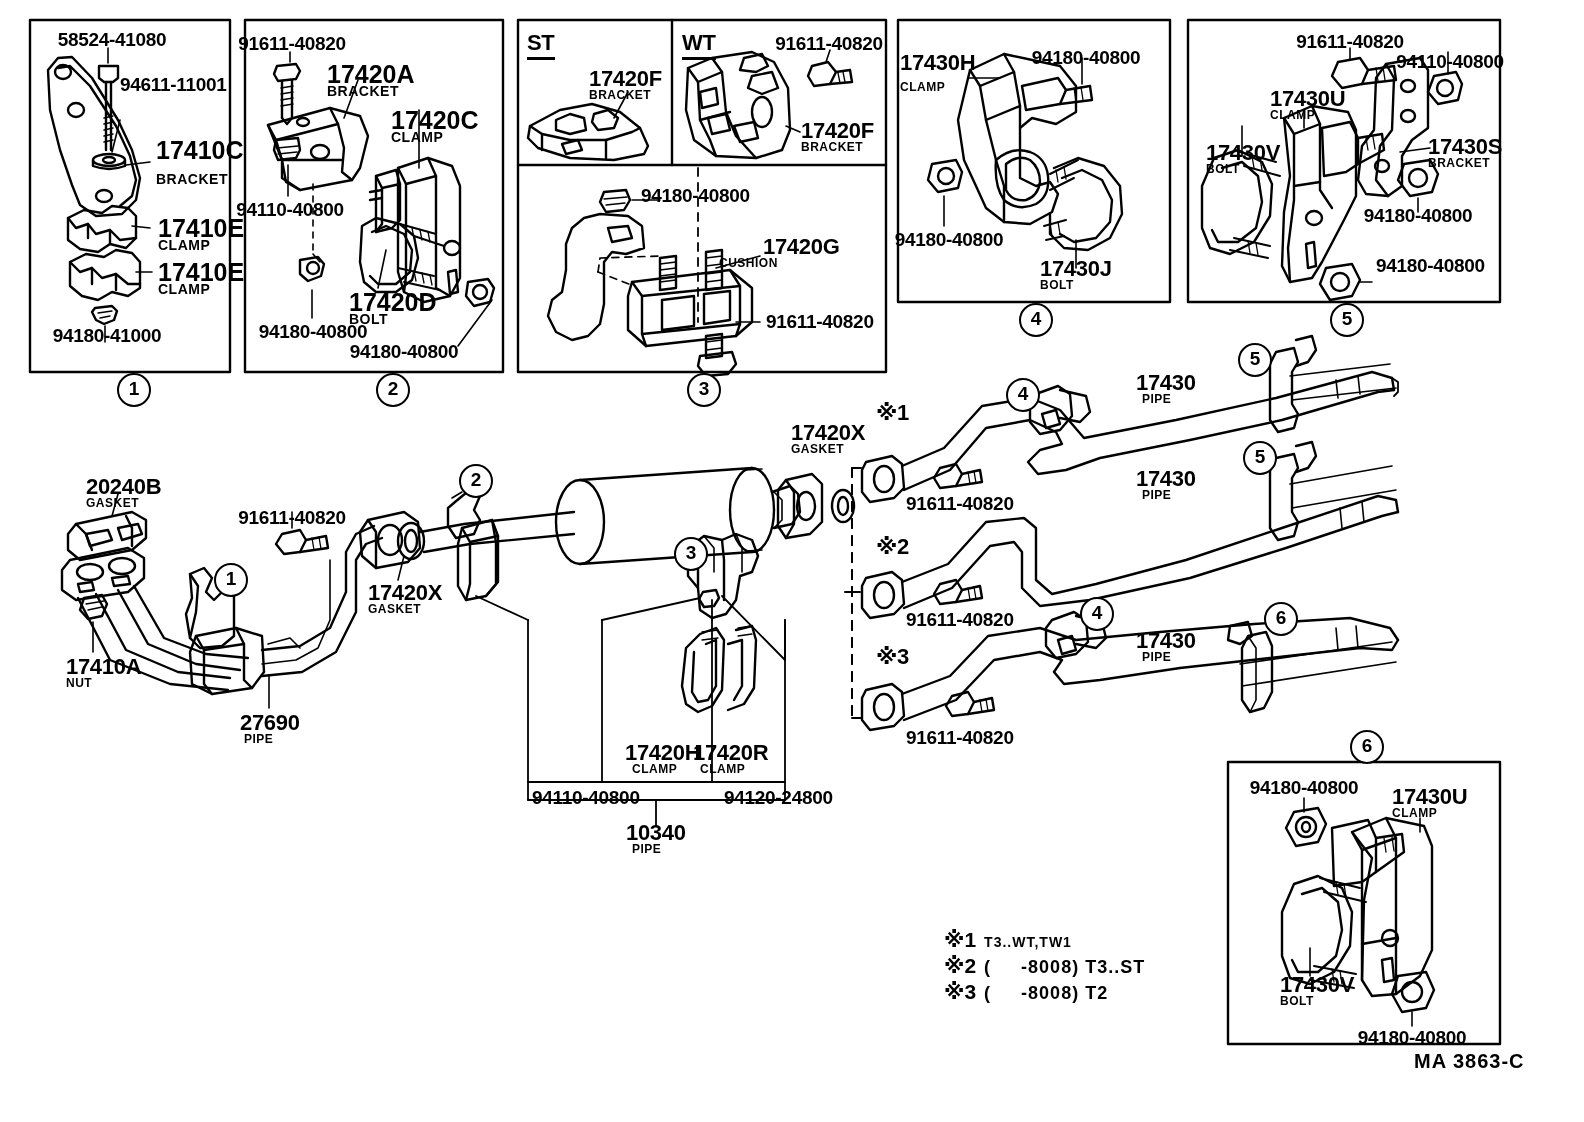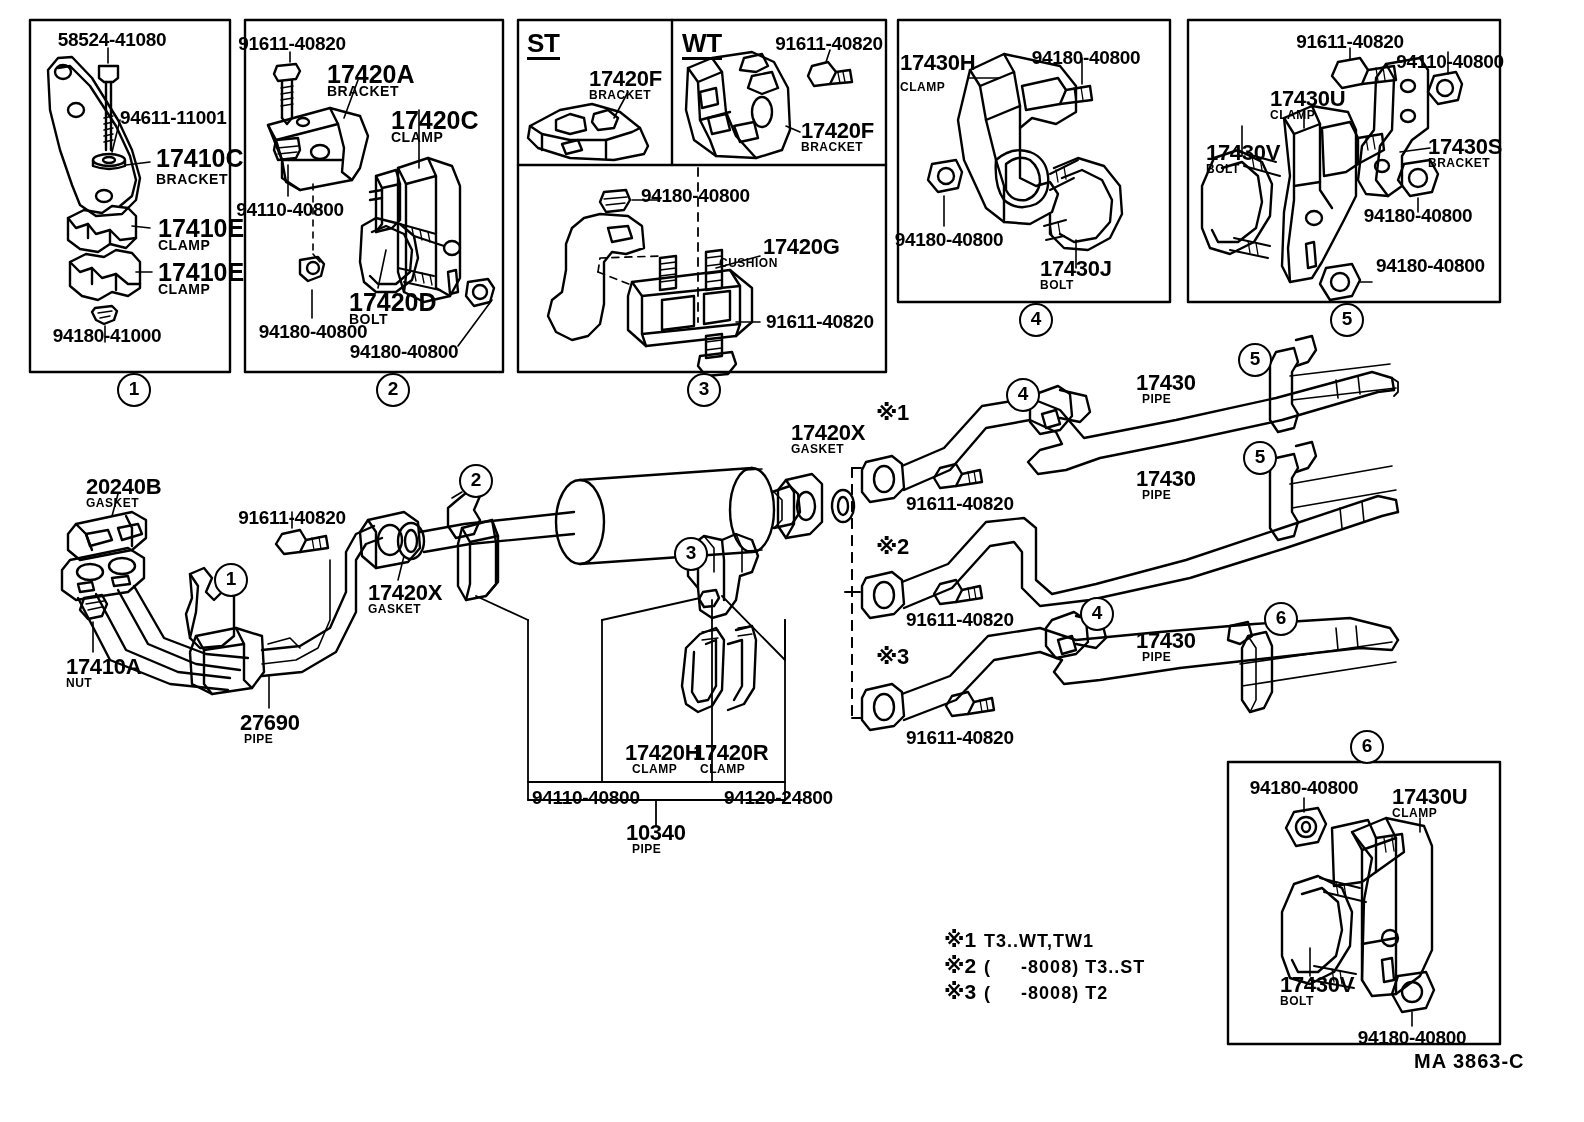--- a/index.html
+++ b/index.html
@@ -6,21 +6,21 @@
   body{width:1584px;height:1122px;position:relative;overflow:hidden;
        font-family:"Liberation Sans","DejaVu Sans",sans-serif;color:#000;}
   #stage{position:absolute;left:0;top:0;width:1584px;height:1122px;}
   svg{position:absolute;left:0;top:0;width:1584px;height:1122px;}
   .lbl{position:absolute;white-space:nowrap;font-weight:bold;letter-spacing:-0.3px;}
   .pn{font-size:19px;line-height:19px;}
   .big{font-size:25px;line-height:25px;letter-spacing:0px;}
   .big-md{font-size:22px;line-height:22px;}
   .sub{font-size:14px;line-height:14px;letter-spacing:0.5px;font-weight:bold;}
   .sub-sm{font-size:12px;line-height:12px;letter-spacing:0.5px;font-weight:bold;}
-  .stw{font-size:26px;line-height:22px;font-weight:bold;}
+  .stw{font-size:22px;line-height:22px;font-weight:bold;}
   .code{font-size:20px;font-weight:bold;letter-spacing:1px;}
   .ctr{text-align:center;transform:translateX(-50%);}
   .circ{position:absolute;width:30px;height:30px;border:2.2px solid #000;border-radius:50%;
         font-size:19px;font-weight:bold;text-align:center;line-height:28px;background:#fff;}
 </style>
 </head>
 <body>
 
 <div id="stage">
 
@@ -570,22 +570,22 @@
   </g>
 
   <g stroke-width="1.6">
     <line x1="452" y1="498" x2="462" y2="492"></line>
   </g>
 
   </g>
 </svg>
 
 <div class="lbl pn ctr" style="left:112px;top:30px">58524-41080</div>
-<div class="lbl pn" style="left:120px;top:108px">94611-11001</div>
-<div class="lbl big" style="left:156px;top:146px">17410C</div>
+<div class="lbl pn" style="left:120px;top:75px">94611-11001</div>
+<div class="lbl big" style="left:156px;top:138px">17410C</div>
 <div class="lbl sub" style="left:156px;top:172px">BRACKET</div>
 <div class="lbl big" style="left:158px;top:216px">17410E</div>
 <div class="lbl sub" style="left:158px;top:238px">CLAMP</div>
 <div class="lbl big" style="left:158px;top:260px">17410E</div>
 <div class="lbl sub" style="left:158px;top:282px">CLAMP</div>
 <div class="lbl pn ctr" style="left:107px;top:326px">94180-41000</div>
 <div class="circ" style="left:117px;top:373px">1</div>
 
 <div class="lbl pn ctr" style="left:292px;top:34px">91611-40820</div>
 <div class="lbl big" style="left:327px;top:62px">17420A</div>
@@ -681,21 +681,21 @@
 <div class="lbl" style="left:876px;top:644px;font-size:22px;font-weight:bold">※3</div>
 <div class="lbl big-md" style="left:1136px;top:630px">17430</div>
 <div class="lbl sub-sm" style="left:1142px;top:651px">PIPE</div>
 <div class="lbl pn" style="left:906px;top:728px">91611-40820</div>
 <div class="circ" style="left:1080px;top:597px">4</div>
 <div class="circ" style="left:1264px;top:602px">6</div>
 
 <div style="position:absolute;left:944px;top:928px;width:240px">
   <div style="display:flex;align-items:baseline;gap:8px;height:26px">
     <span style="font-size:21px;font-weight:bold">※1</span>
-    <span style="font-size:18px;font-weight:bold;letter-spacing:1px">T3..WT,TW1</span>
+    <span style="font-size:14px;font-weight:bold;letter-spacing:1px">T3..WT,TW1</span>
   </div>
   <div style="display:flex;align-items:baseline;gap:8px;height:26px">
     <span style="font-size:21px;font-weight:bold">※2</span>
     <span style="font-size:18px;font-weight:bold;letter-spacing:1px;white-space:pre">(     -8008) T3..ST</span>
   </div>
   <div style="display:flex;align-items:baseline;gap:8px;height:26px">
     <span style="font-size:21px;font-weight:bold">※3</span>
     <span style="font-size:18px;font-weight:bold;letter-spacing:1px;white-space:pre">(     -8008) T2</span>
   </div>
 </div>

